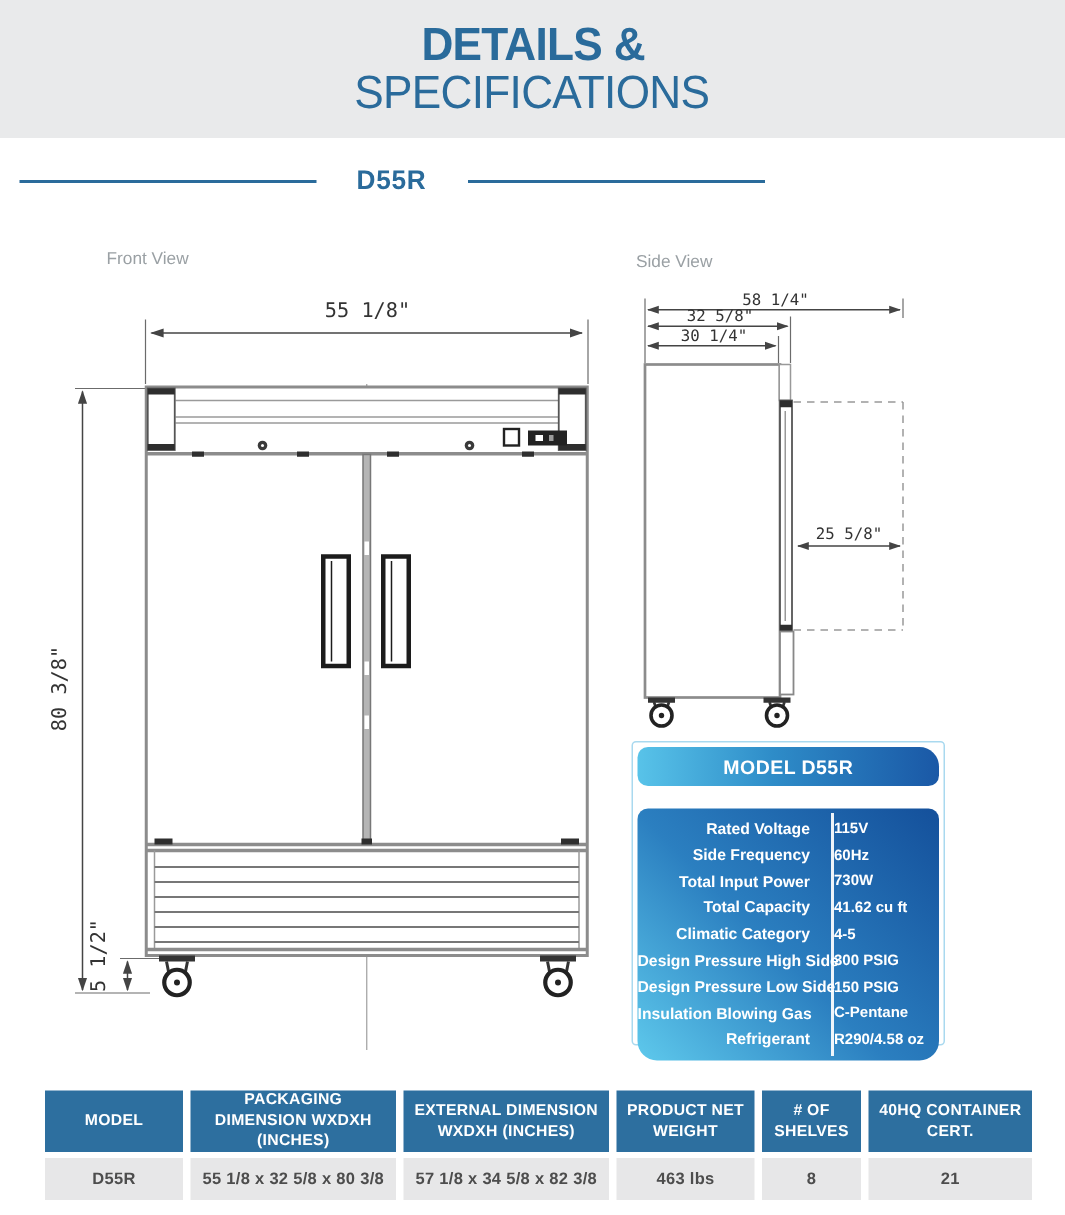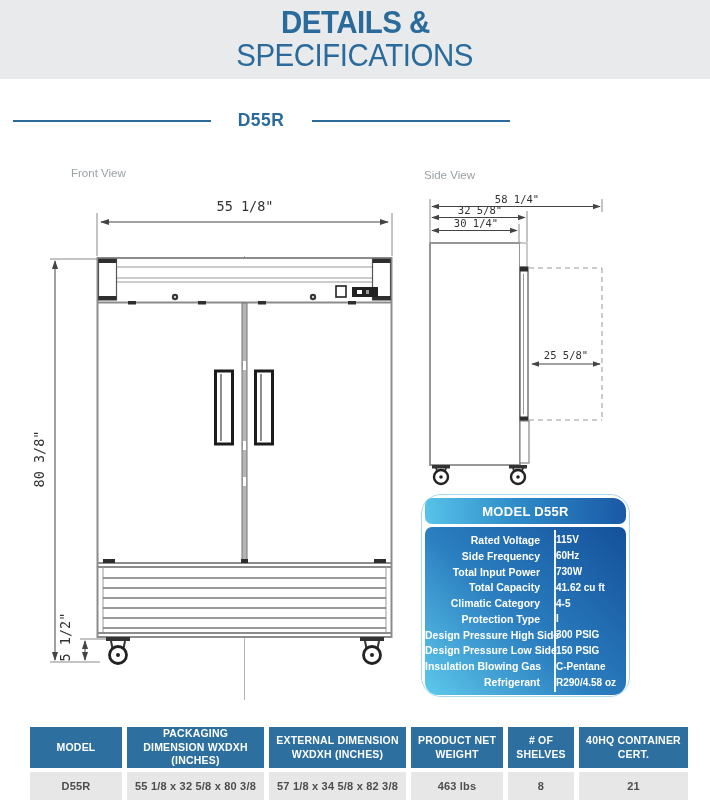--- a/index.html
+++ b/index.html
@@ -1,20 +1,20 @@
 <!DOCTYPE html>
 <html><head>
 <meta charset="utf-8">
 <style>
   html,body{margin:0;padding:0;background:#fff;}
   #page{position:relative;width:710px;height:810px;background:#ffffff;overflow:hidden;
         font-family:"Liberation Sans",sans-serif;}
 
   
-  .banner{position:absolute;left:0;top:0;width:710px;height:79px;background:#e9eaeb;
+  .banner{position:absolute;left:0;top:0;width:710px;height:92px;background:#e9eaeb;
           display:flex;flex-direction:column;align-items:center;justify-content:center;}
   .banner .t1{font-size:31px;font-weight:bold;color:#2a6b9b;line-height:1.04;letter-spacing:-.5px;transform:scaleX(.95);}
   .banner .t2{font-size:31px;font-weight:normal;color:#2a6b9b;line-height:1.04;letter-spacing:-.5px;transform:scaleX(.95);}
 
   
   .model-heading{position:absolute;left:13px;top:110px;width:497px;display:flex;align-items:center;gap:26px;}
   .model-heading .rule{flex:1;height:2px;background:#2a6b9b;}
   .model-heading .mtext{font-size:18px;font-weight:bold;color:#2a6b9b;letter-spacing:.5px;transform:scaleX(.97);}
 
   .vlabel{position:absolute;color:#9aa0a4;font-size:11.5px;}
@@ -29,24 +29,24 @@
   .cl{stroke:#9f9f9f;stroke-width:.8;}
   .bodyline{fill:#ffffff;stroke:#8c8c8c;stroke-width:2;}
   .hinge{fill:#ffffff;stroke:#555;stroke-width:1.2;}
   .darkfill{fill:#2e2e2e;}
   .dash{stroke:#999;stroke-width:1;stroke-dasharray:5 4;fill:none;}
   .dimF{font:13.5px "DejaVu Sans Mono",monospace;fill:#333;}
   .dimS{font:10.5px "DejaVu Sans Mono",monospace;fill:#333;}
 
   
   .spec-card{position:absolute;left:421px;top:494px;width:209px;height:203px;box-sizing:border-box;
-             border:1.6px solid #a9d9ef;border-radius:20px;padding:3px;background:#fff;}
+             border:1.6px solid #a9d9ef;border-radius:3px;padding:3px;background:#fff;}
   .spec-head{height:26px;border-radius:7px 13px 7px 7px;background:linear-gradient(90deg,#58c3e9 0%,#2e8cc8 45%,#1a58a6 100%);
              color:#fff;font-weight:bold;font-size:13px;display:flex;align-items:center;justify-content:center;letter-spacing:.3px;}
-  .spec-body{position:relative;margin-top:3px;height:168px;border-radius:7px 7px 13px 13px;
+  .spec-body{position:relative;margin-top:15px;height:168px;border-radius:7px 7px 13px 13px;
              background:linear-gradient(225deg,#14509b 0%,#2b7fc0 55%,#5ec9ec 100%);
              display:flex;flex-direction:column;justify-content:center;padding:5px 0;box-sizing:border-box;}
   .spec-div{position:absolute;left:129px;top:3px;bottom:3px;width:1.5px;background:rgba(255,255,255,.92);}
   .spec-row{flex:1;display:grid;grid-template-columns:122px 1fr;align-items:center;}
   .spec-label{text-align:right;padding-right:7px;color:#fff;font-size:10.5px;font-weight:bold;white-space:nowrap;}
   .spec-value{padding-left:9px;color:#fff;font-size:10px;font-weight:bold;white-space:nowrap;}
 
   
   .btable{position:absolute;left:30px;top:727px;width:658px;display:grid;
           grid-template-columns:92px 137px 137px 92px 66px 109px;column-gap:5px;row-gap:4px;}
@@ -271,24 +271,20 @@
       </div>
       <div class="spec-row">
         <div class="spec-label">Total Capacity</div>
         <div class="spec-value">41.62 cu ft</div>
       </div>
       <div class="spec-row">
         <div class="spec-label">Climatic Category</div>
         <div class="spec-value">4-5</div>
       </div>
       <div class="spec-row">
-        <div class="spec-label">Protection Type</div>
-        <div class="spec-value">I</div>
-      </div>
-      <div class="spec-row">
         <div class="spec-label">Design Pressure High Side</div>
         <div class="spec-value">300 PSIG</div>
       </div>
       <div class="spec-row">
         <div class="spec-label">Design Pressure Low Side</div>
         <div class="spec-value">150 PSIG</div>
       </div>
       <div class="spec-row">
         <div class="spec-label">Insulation Blowing Gas</div>
         <div class="spec-value">C-Pentane</div>

